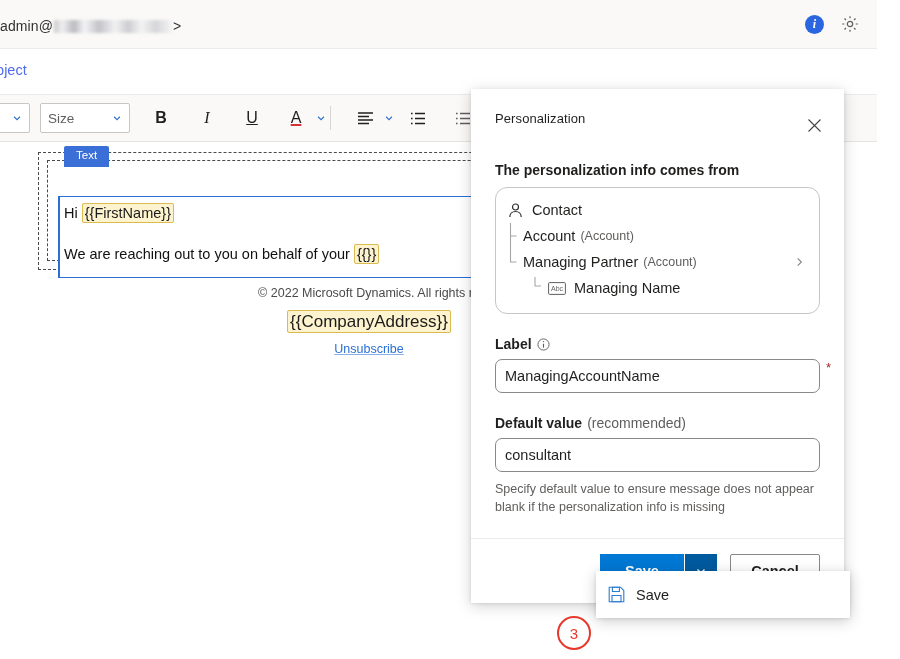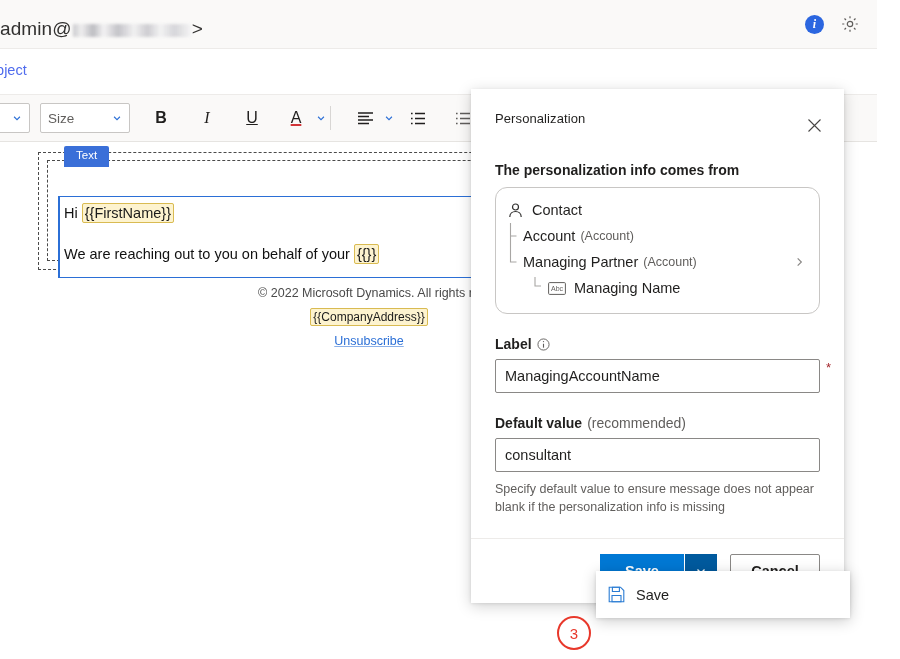--- a/index.html
+++ b/index.html
@@ -31,21 +31,21 @@
     left: 0; top: 0;
     width: 877px;
     height: 49px;
     background: #faf9f8;
     border-bottom: 1px solid #edebe9;
     box-sizing: border-box;
   }
   .from-line {
     position: absolute;
     left: 0; top: 18px;
-    font-size: 19px;
+    font-size: 14px;
     color: #323130;
     white-space: nowrap;
     letter-spacing: .1px;
   }
   .redact {
     display: inline-block;
     vertical-align: -2px;
     width: 118px;
     height: 13px;
     margin: 0 1px;
@@ -216,21 +216,21 @@
   }
   .footer-block {
     position: absolute;
     left: 0; top: 140px;
     width: 738px;
     text-align: center;
     font-size: 12.5px;
     color: #4a4a4a;
     line-height: 1.9;
   }
-  .footer-block .token { font-size: 12px; }
+  .footer-block .token { font-size: 17px; }
   .unsub {
     color: #2b6fd6;
     font-size: 12.5px;
     text-decoration: underline;
     text-decoration-color: rgba(43,111,214,.55);
   }
 
   
   .dialog {
     position: absolute;
@@ -314,21 +314,21 @@
   .field-label .sub {
     font-weight: 400;
     color: #605e5c;
   }
   .info-sm { width: 13px; height: 13px; display: block; color:#605e5c; }
   .field-wrap { position: relative; }
   .field-input {
     width: 100%;
     height: 34px;
     border: 1px solid #8a8886;
-    border-radius: 2px;
+    border-radius: 7px;
     background: #ffffff;
     font-size: 14.5px;
     color: #201f1e;
     padding: 0 9px;
     box-sizing: border-box;
     font-family: "Liberation Sans", sans-serif;
     outline: none;
   }
   .req-star {
     position: absolute;

